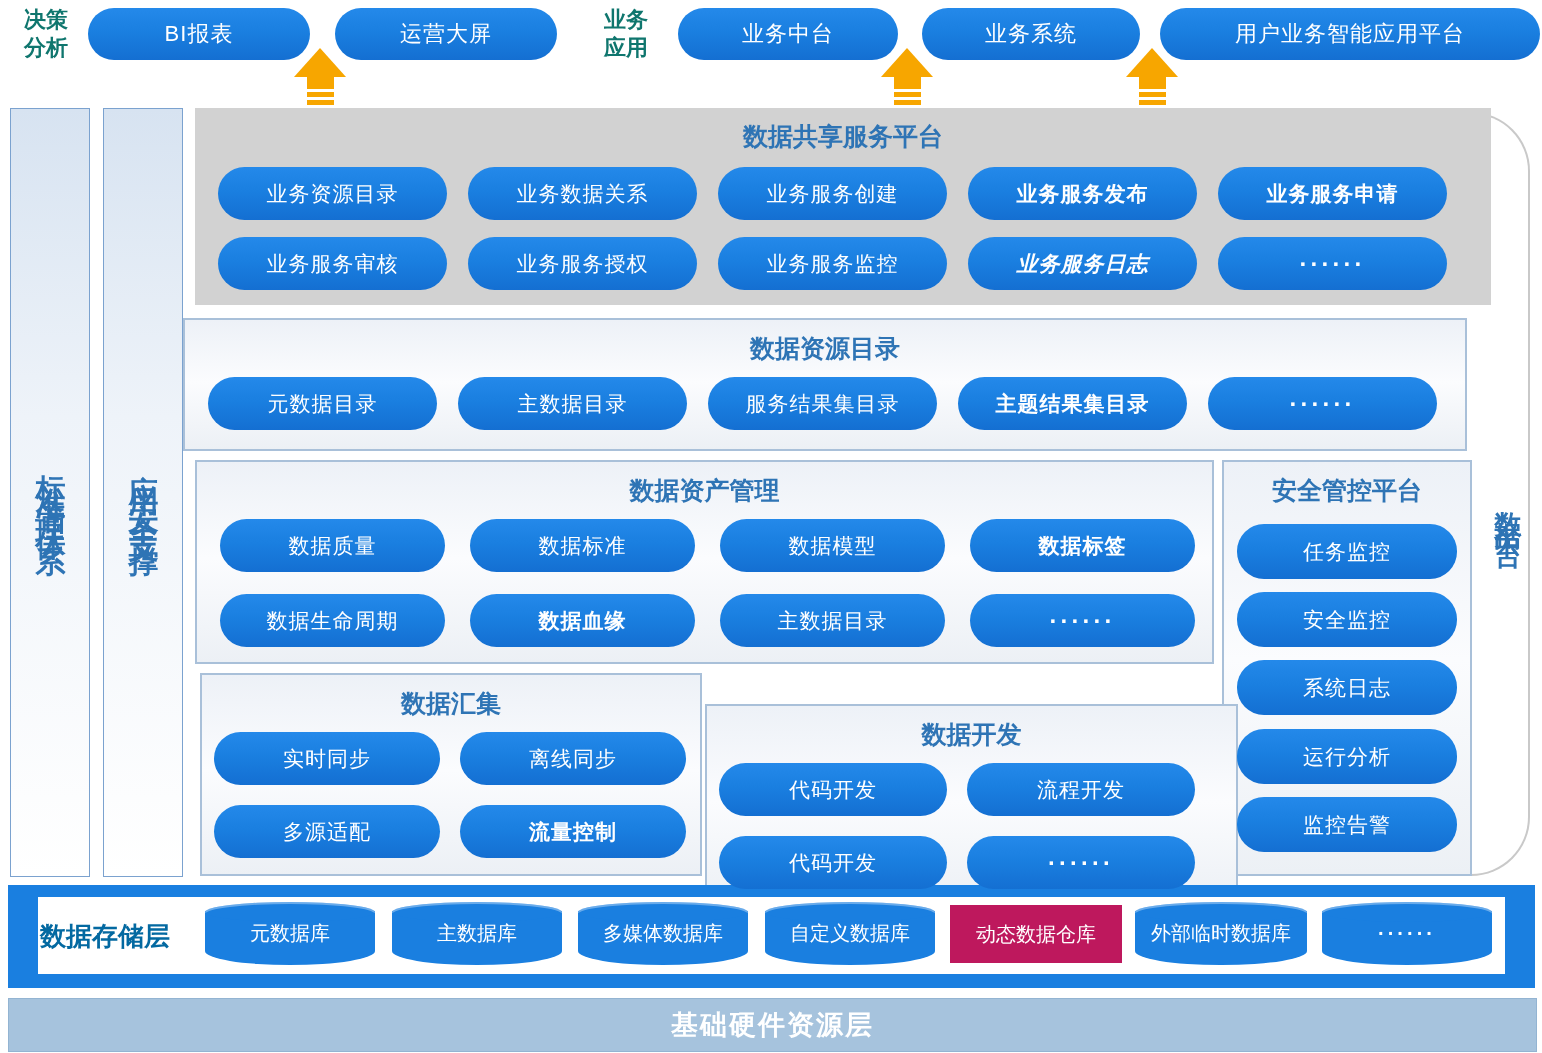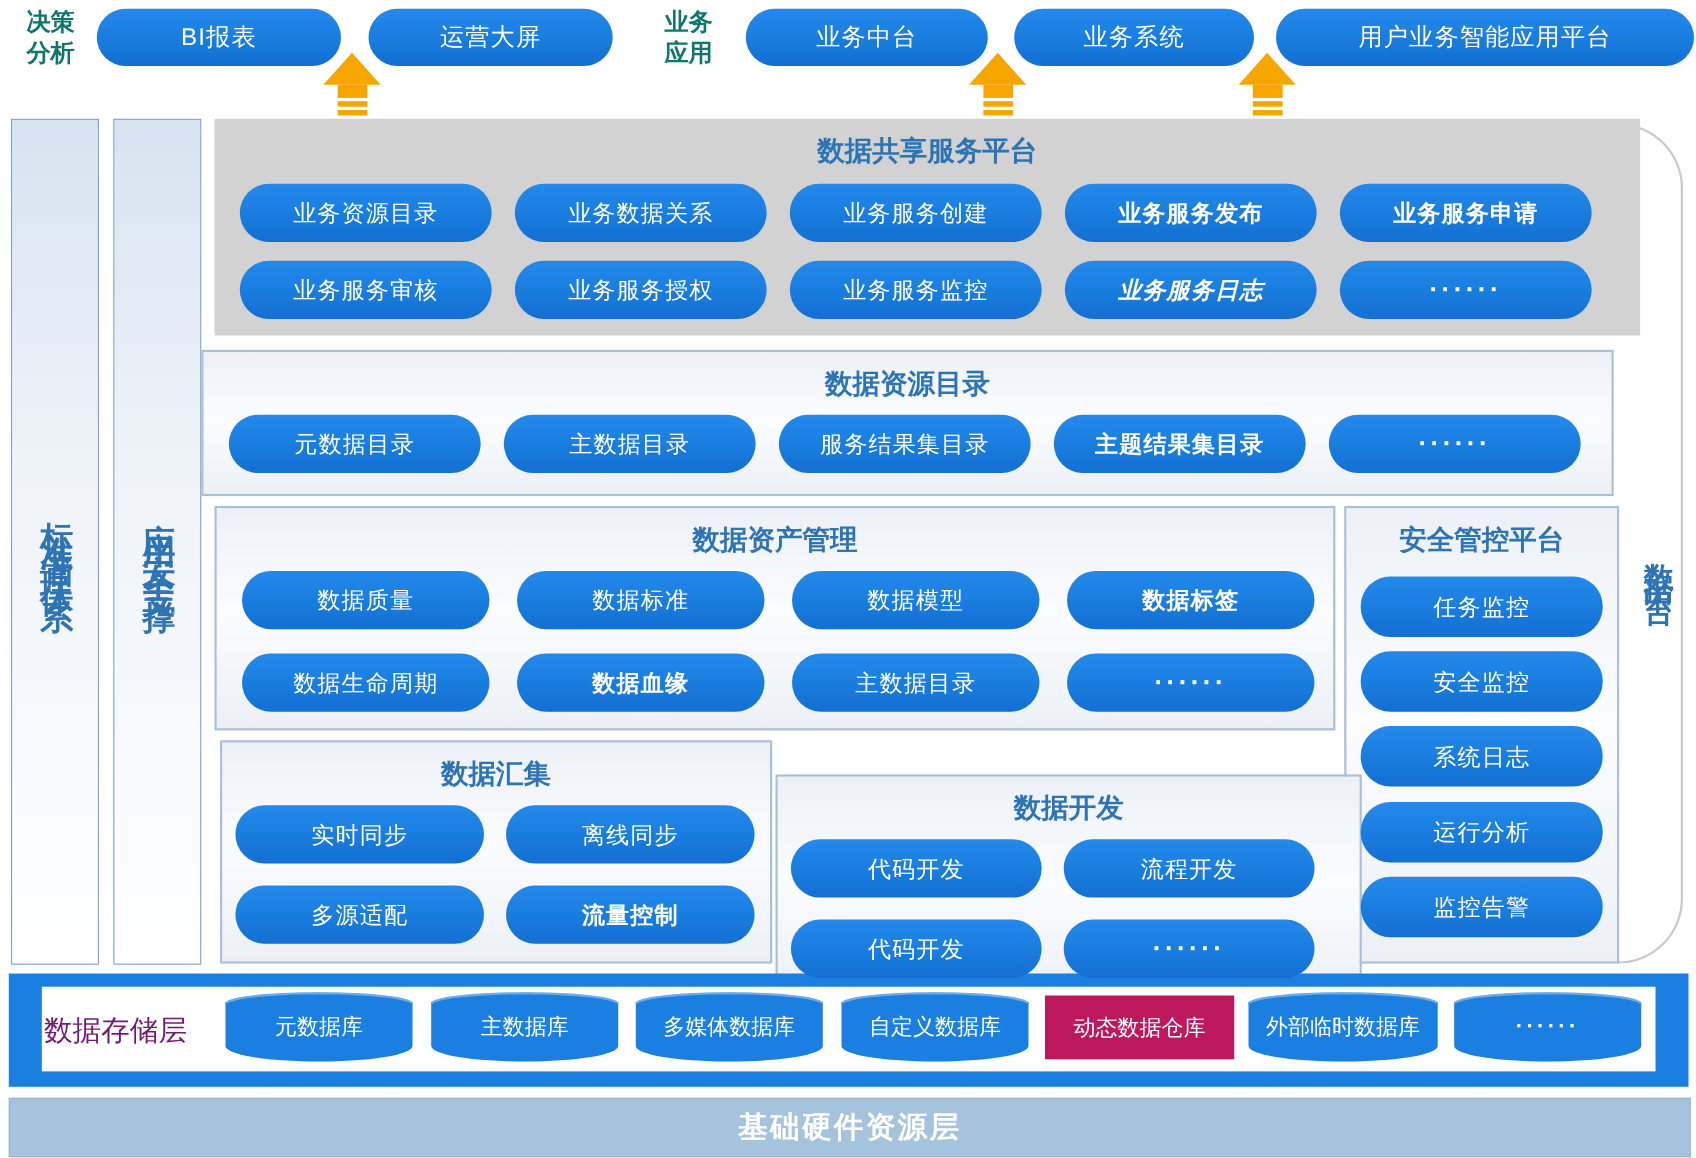--- a/index.html
+++ b/index.html
@@ -38,21 +38,21 @@
   .up-arrow{position:absolute;width:52px;z-index:1;}
   .a-head{width:0;height:0;margin:0 auto;border-left:26px solid transparent;
           border-right:26px solid transparent;border-bottom:29px solid #f7a600;}
   .a-body{width:27px;height:12px;margin:0 auto;background:#f7a600;}
   .a-stripe{width:27px;height:5px;margin:3px auto 0;background:#f7a600;}
 
   
   .storage-outer{position:absolute;left:8px;top:885px;width:1527px;height:103px;background:#1a7fe0;}
   .storage-inner{position:absolute;left:30px;top:12px;right:30px;bottom:14px;background:#fff;}
   .storage-label{position:absolute;left:40px;top:885px;height:103px;display:flex;align-items:center;
-       color:#701a75;font-weight:normal;font-size:26px;z-index:3;}
+       color:#0369a1;font-weight:bold;font-size:26px;z-index:3;}
   .cyl{position:absolute;top:902px;height:63px;z-index:3;text-decoration:underline;}
   .cyl .ct{position:absolute;left:0;right:0;top:0;height:20px;background:#1a7fe0;
        border-radius:50%;box-shadow:inset 0 2px 0 rgba(255,255,255,.35);}
   .cyl .cb{position:absolute;left:0;right:0;top:9px;bottom:0;background:#1a7fe0;
        border-radius:0 0 85px 85px / 0 0 14px 14px;}
   .cyl .cl{position:absolute;left:0;right:0;top:0;bottom:0;display:flex;align-items:center;
        justify-content:center;color:#fff;font-size:20px;z-index:1;}
   .rectdb{position:absolute;top:905px;height:58px;background:#be185d;display:flex;
        align-items:center;justify-content:center;color:#fff;font-size:20px;z-index:3;}
 

